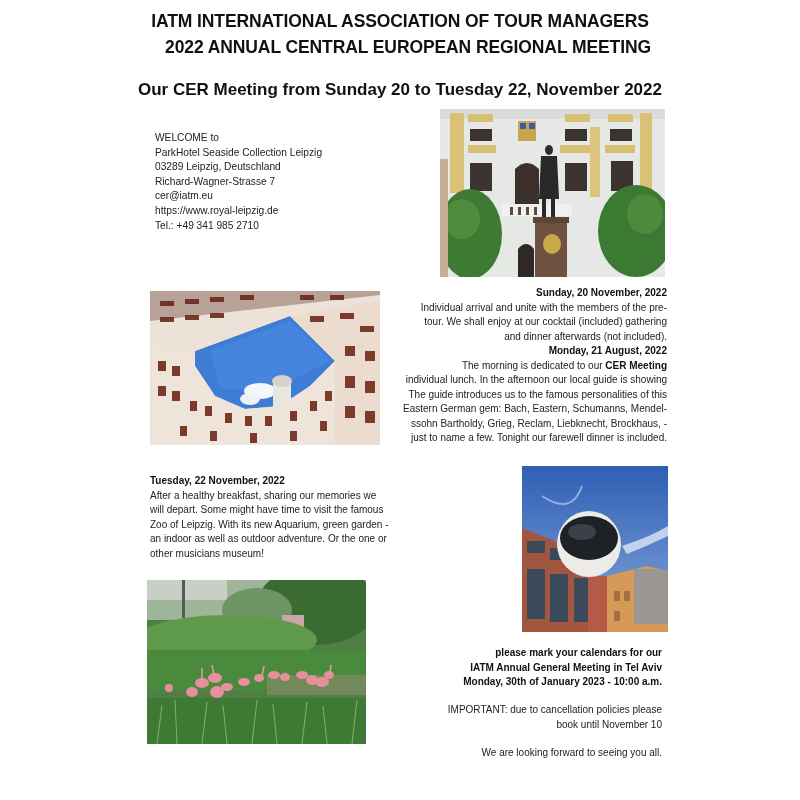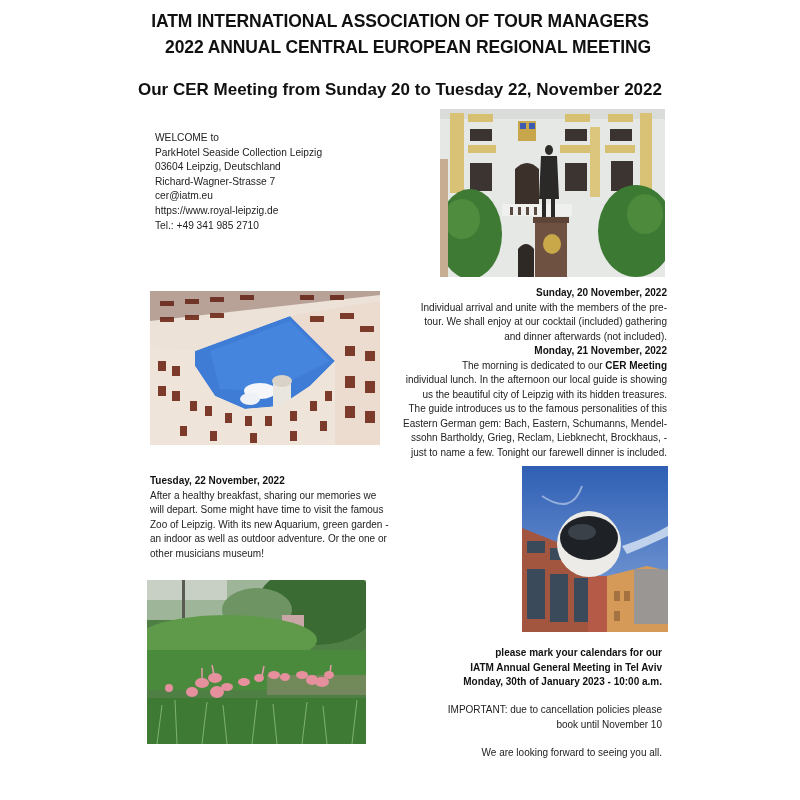--- a/index.html
+++ b/index.html
@@ -18,21 +18,21 @@
 </head>
 <body>
 
 <div class="abs title" style="top:11px;text-align:center;">IATM INTERNATIONAL ASSOCIATION OF TOUR MANAGERS</div>
 <div class="abs title" style="top:37px;padding-left:8px;">2022  ANNUAL CENTRAL EUROPEAN REGIONAL MEETING</div>
 <div class="abs subtitle" style="top:80px;">Our CER Meeting from Sunday 20 to Tuesday 22, November 2022</div>
 
 <div class="abs addr" style="left:155px; top:131px; width:270px;">
   <div>WELCOME to</div>
   <div>ParkHotel Seaside Collection Leipzig</div>
-  <div>03604 Leipzig, Deutschland</div>
+  <div>03289 Leipzig, Deutschland</div>
   <div>Richard-Wagner-Strasse 7</div>
   <div>cer@iatm.eu</div>
   <div>https://www.royal-leipzig.de</div>
   <div>Tel.: +49 341 985 2710</div>
 </div>
 
 <div class="abs photo" style="left:440px; top:109px; width:225px; height:168px;">
   <svg viewBox="0 0 225 168" preserveAspectRatio="none">
     <rect width="225" height="168" fill="#e6e8e6"></rect>
     <rect x="0" y="0" width="225" height="10" fill="#d9dcd8"></rect>
@@ -81,26 +81,25 @@
     <ellipse cx="205" cy="105" rx="18" ry="20" fill="#4d8a3c"></ellipse>
     <rect x="0" y="50" width="8" height="118" fill="#c7ad92"></rect>
   </svg>
 </div>
 
 <div class="abs block right" style="left:380px; top:286px; width:287px;">
   <div class="b">Sunday, 20 November, 2022</div>
   <div>Individual arrival and unite with the members of the pre-</div>
   <div>tour. We shall enjoy at our cocktail (included) gathering</div>
   <div>and dinner afterwards (not included).</div>
-  <div class="b">Monday, 21 November, 2022</div>
+  <div class="b">Monday, 21 August, 2022</div>
   <div>
     <span>The morning is dedicated to our </span><span class="b">CER Meeting</span>
   </div>
   <div>individual lunch. In the afternoon our local guide is showing</div>
-  <div>us the beautiful city of Leipzig with its hidden treasures.</div>
   <div>The guide introduces us to the famous personalities of this</div>
   <div>Eastern German gem: Bach, Eastern, Schumanns, Mendel-</div>
   <div>ssohn Bartholdy, Grieg, Reclam, Liebknecht, Brockhaus, -</div>
   <div>just to name a few. Tonight our farewell dinner is included.</div>
 </div>
 
 <div class="abs photo" style="left:150px; top:291px; width:230px; height:154px;">
   <svg viewBox="0 0 230 154" preserveAspectRatio="none">
     <rect width="230" height="154" fill="#e8ddd3"></rect>
     <polygon points="45,60 140,25 185,70 160,95 130,115 95,118 65,105 45,75" fill="#3f7cd6"></polygon>

